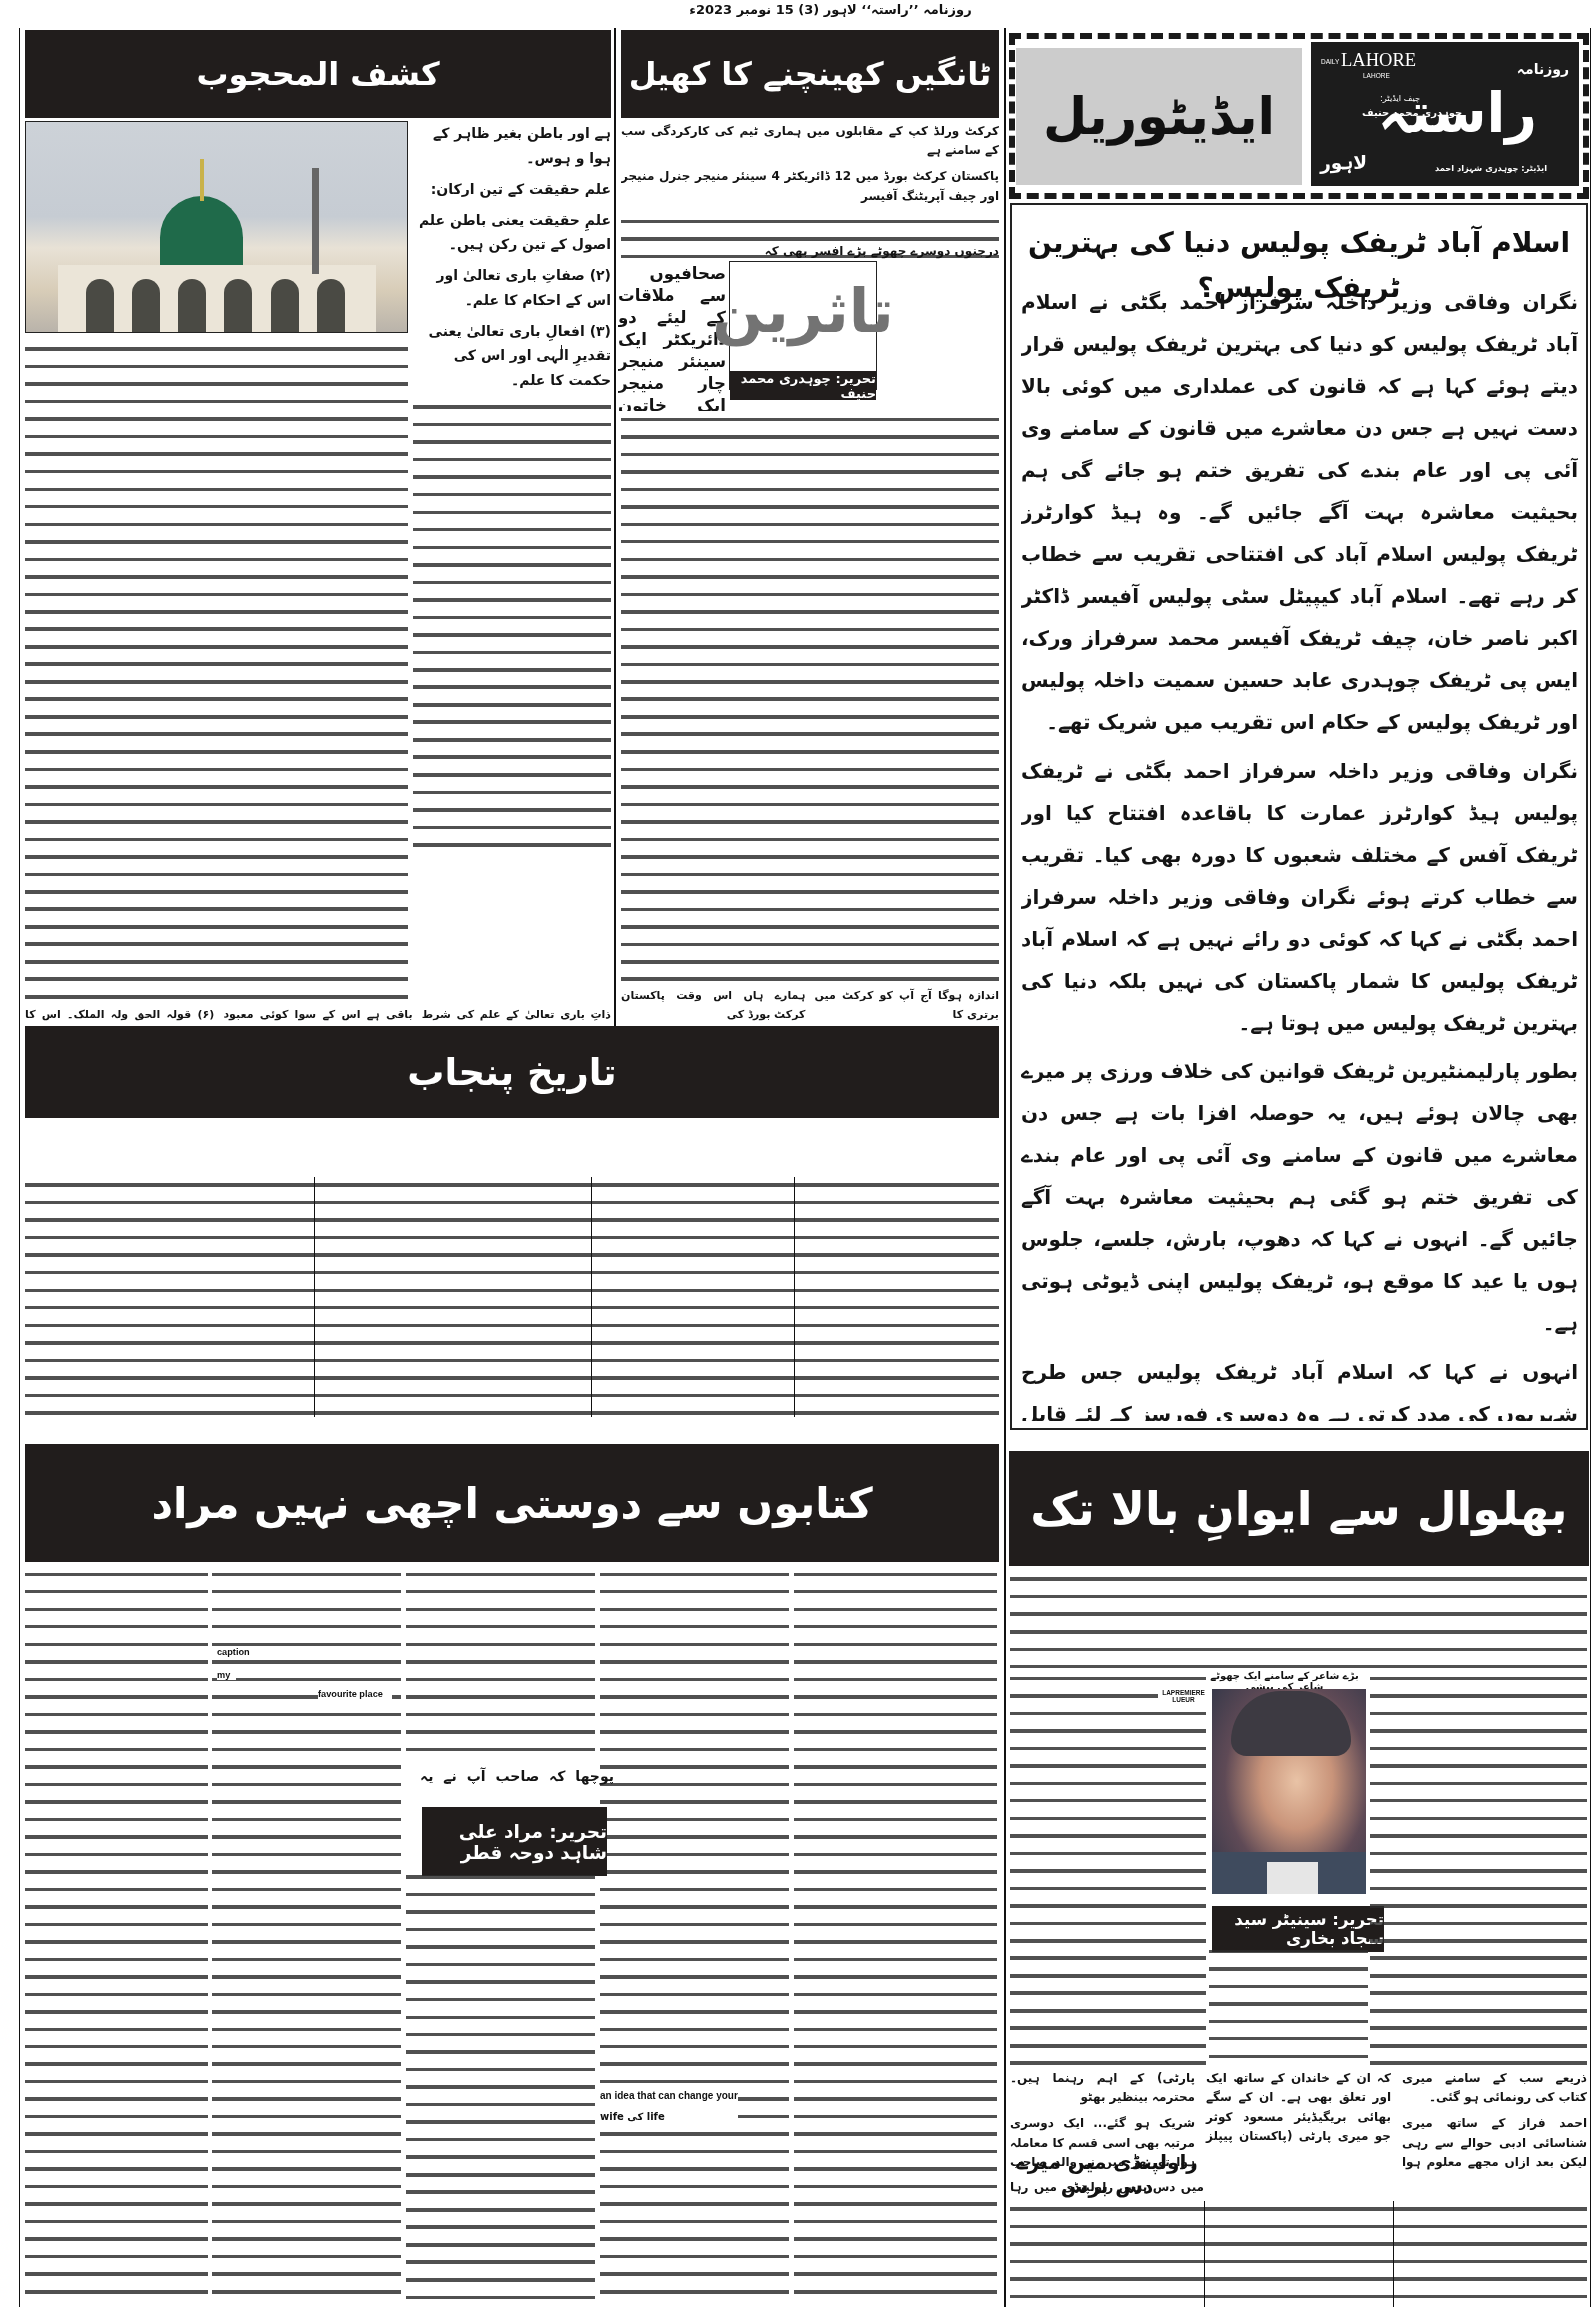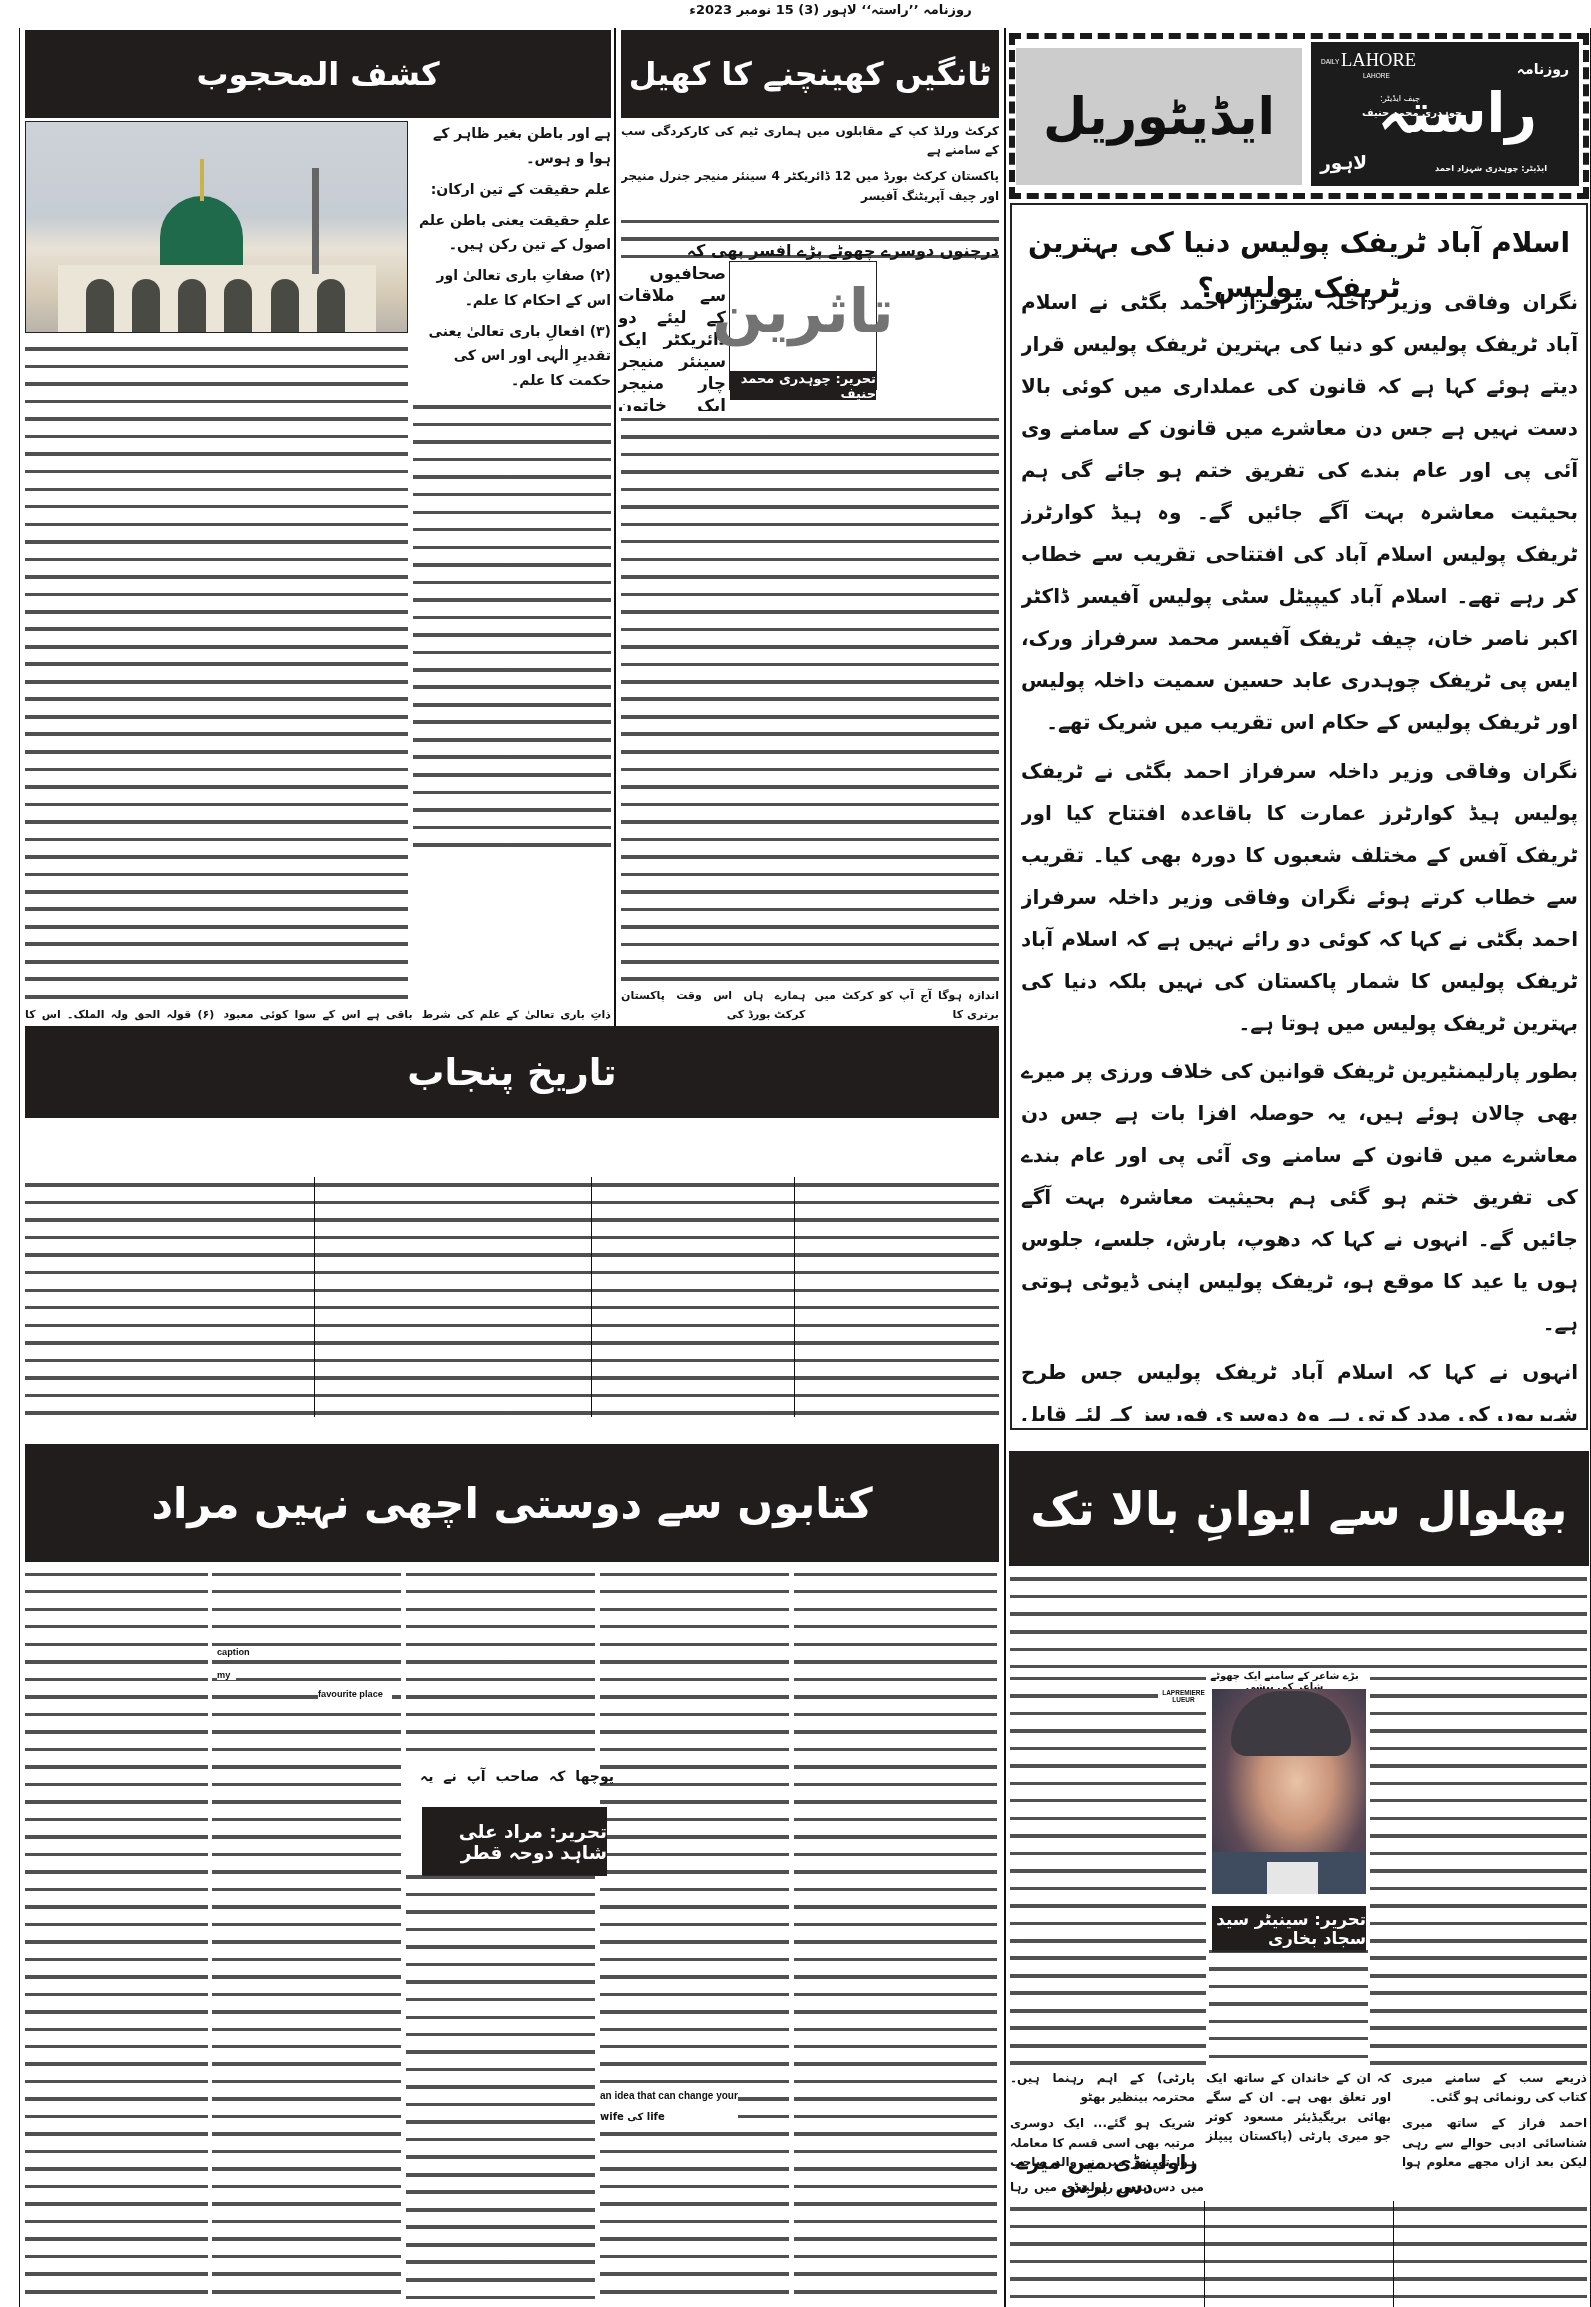--- a/index.html
+++ b/index.html
@@ -55,21 +55,21 @@
 <div class="vrule" style="left:1004px; top:28px; height:2875px;"></div>
 
 <div class="abs black-banner" style="left:621px; top:30px; width:378px; height:88px;">
   <span class="banner-title" style="font-size:32px;">ٹانگیں کھینچنے کا کھیل</span>
 </div>
 <div class="col" style="left:621px; top:122px; width:378px; height:138px; font-size:12px; line-height:19.4px;">
   <p>کرکٹ ورلڈ کپ کے مقابلوں میں ہماری ٹیم کی کارکردگی سب کے سامنے ہے</p>
   <p>پاکستان کرکٹ بورڈ میں 12 ڈائریکٹر 4 سینئر منیجر جنرل منیجر اور چیف آپریٹنگ آفیسر</p>
   <div class="filler sm" style="height:83px;"></div>
 </div>
-<div class="col" style="left:621px; top:242px; width:378px; height:18.5px; font-size:16px; line-height:18.5px;">
+<div class="col" style="left:621px; top:242px; width:378px; height:18.5px; font-size:12px; line-height:18.5px;">
   <p>درجنوں دوسرے چھوٹے بڑے افسر بھی کہ</p>
 </div>
 <div class="col" style="left:618px; top:263px; width:108px; height:148px; font-size:16.6px; line-height:22px;">
   <p>صحافیوں سے ملاقات کے لیئے دو ڈائریکٹر ایک سینئر منیجر چار منیجر ایک خاتون صرف اس اطلاع کے لیے کہ ٹیم ہاری یا جیتی؟ شامل</p>
 </div>
 <div class="abs" style="left:729px; top:261px; width:148px; height:129px; border:1.8px solid #222; background:#fff;">
   <div class="urdu" style="height:97px; display:flex; align-items:center; justify-content:center; font-size:60px; font-weight:bold; color:#737373;">تاثرین</div>
   <div class="byline-box" style="height:29px; font-size:13px;">تحریر: چوہدری محمد حنیف</div>
 </div>
 <div class="col" style="left:621px; top:411px; width:378px; height:572px;">
@@ -136,21 +136,21 @@
 <div class="col" style="left:1010px; top:1571px; width:577px; height:97px;">
   <div class="filler sm"></div>
 </div>
 <div class="abs urdu" style="left:1204px; top:1670px; width:161px; height:18.5px; font-size:10px; font-weight:bold; text-align:center;">بڑے شاعر کے سامنے ایک چھوٹے شاعر کی پیشی</div>
 <div class="abs" style="left:1212px; top:1689px; width:154px; height:205px; overflow:hidden;
             background: radial-gradient(ellipse at 55% 45%, #e9c3a6 0%, #c9947a 30%, #5f4a56 60%, #2d3446 100%);">
   <div style="position:absolute; left:18.5px; top:2.3px; width:120px; height:65px; border-radius:60px 60px 18.5px 18.5px; background:#3d3a42;"></div>
   <div style="position:absolute; left:0; bottom:0; width:154px; height:42px; background:#3f4b5e;"></div>
   <div style="position:absolute; left:55px; bottom:0; width:51px; height:32px; background:#e6e6e6;"></div>
 </div>
-<div class="byline-box" style="position:absolute; left:1212px; top:1894px; width:154px; height:46px; font-size:16.6px;">تحریر: سینیٹر سید سجاد بخاری</div>
+<div class="byline-box" style="position:absolute; left:1212px; top:1894px; width:172px; height:46px; font-size:16.6px;">تحریر: سینیٹر سید سجاد بخاری</div>
 <div class="col" style="left:1370px; top:1670px; width:217px; height:397px;">
     <div class="filler sm"></div>
   </div>
 <div class="col" style="left:1010px; top:1670px; width:196px; height:397px;">
     <div class="filler sm"></div>
   </div>
 <div class="col" style="left:1209px; top:1943px; width:159px; height:125px;">
     <div class="filler sm"></div>
   </div>
 <div class="col" style="left:1010px; top:2069px; width:577px; height:111px; font-size:12px; line-height:19.4px; columns:3; column-gap:11px;">

